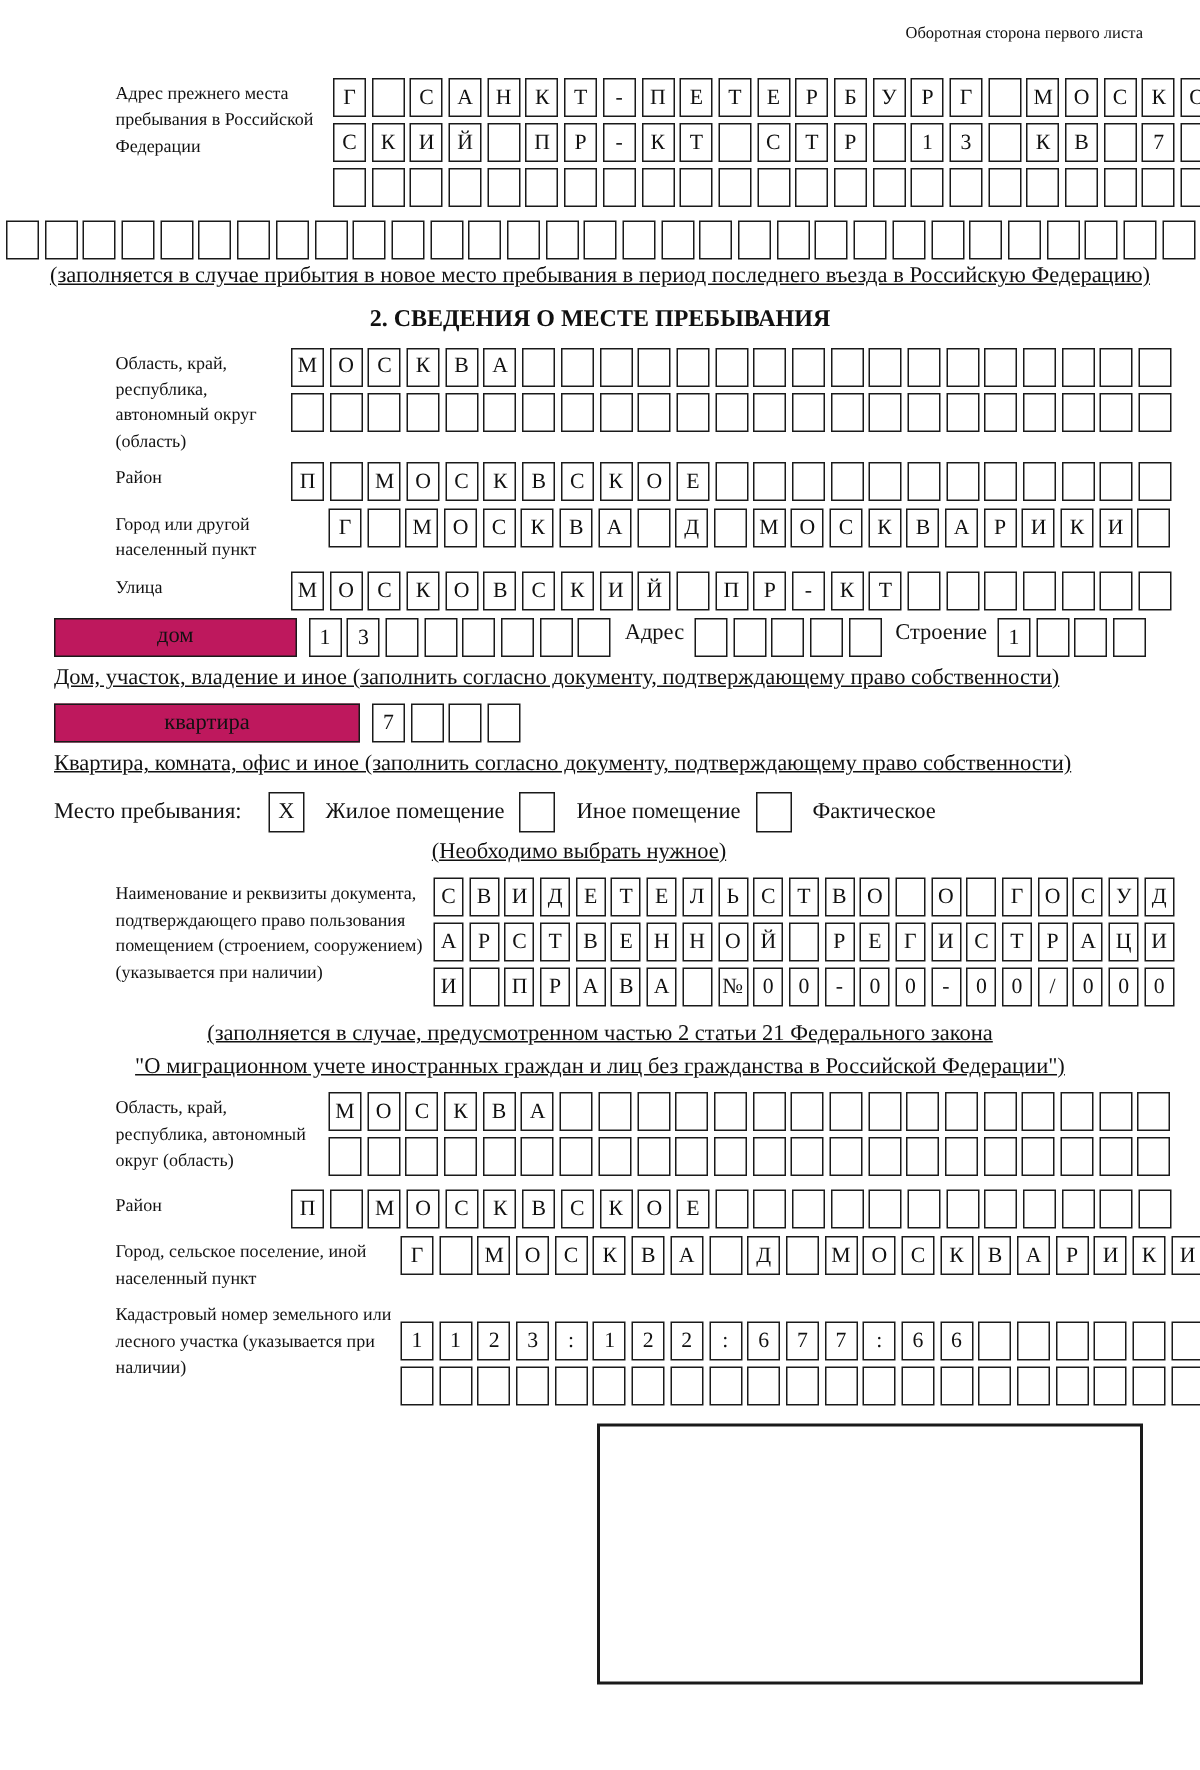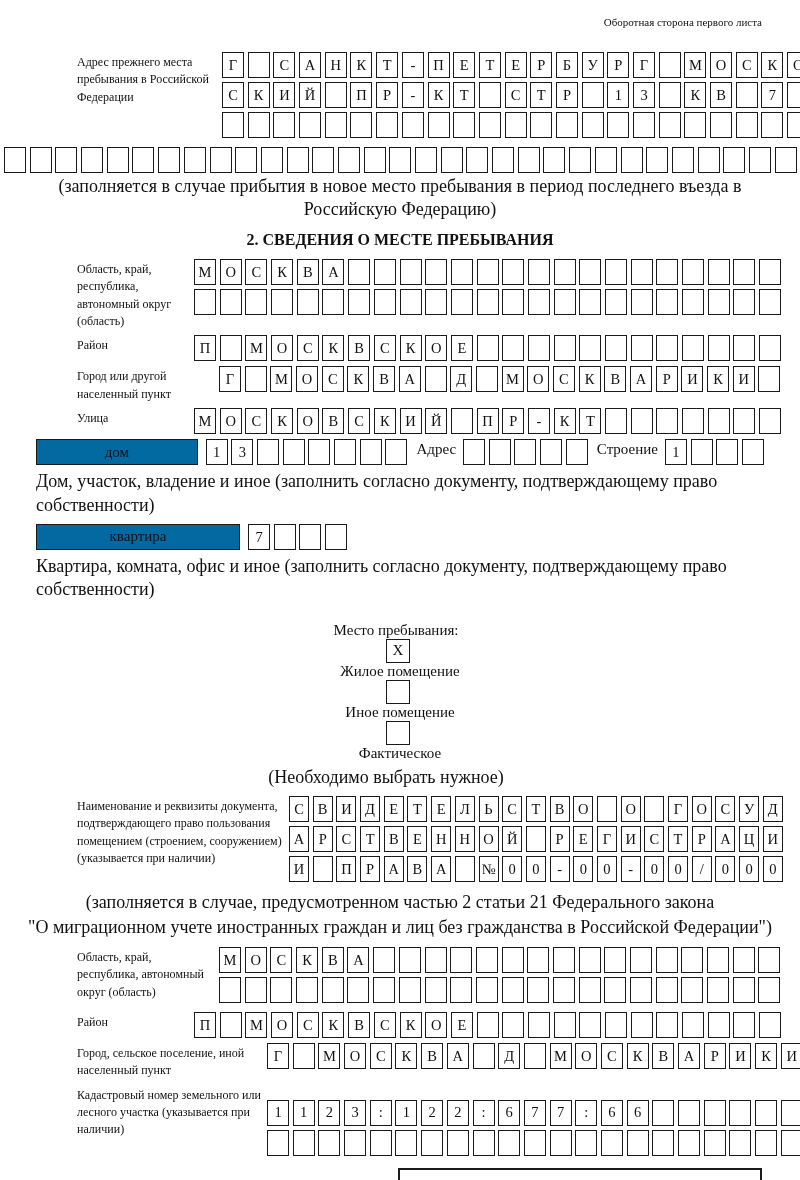--- a/index.html
+++ b/index.html
@@ -23,37 +23,37 @@
   .cell{
     flex:0 0 22px;height:26px;box-sizing:border-box;
     border:1.8px solid #1a1a1a;background:#fff;
     display:flex;align-items:center;justify-content:center;
     font-size:14.5px;line-height:1;
   }
   .grid.tight .cell{flex-basis:20px;}
   .fullrow{display:flex;justify-content:space-between;margin:0 -32px 2px -32px;}
   .fullrow .cell{flex:0 0 22px;}
 
-  .note{font-size:18px;line-height:1.3;margin:1px 0 7px 0;}
+  .note{font-size:15px;line-height:1.3;margin:1px 0 7px 0;text-decoration:underline;}
   .note.center{text-align:center;margin-left:-10px;margin-right:-10px;}
   .note.under-check{width:700px;text-align:center;margin-top:0;}
 
   .h2{font-size:16px;font-weight:bold;text-align:center;margin:9px 0 10px 0;}
   .h3{font-size:15.5px;font-weight:bold;text-align:center;margin:12px 0 8px 0;}
 
   .labelbox{
     box-sizing:border-box;border:1.8px solid #1a1a1a;height:26px;
     display:flex;align-items:center;justify-content:center;
-    font-size:15px;margin-right:8px;background:#0369a1;
+    font-size:15px;margin-right:8px;background:#be185d;
   }
   .labelbox.dom{width:168px;}
   .labelbox.kv{width:204px;}
   .inline-lbl{font-size:15px;margin:2px 7px 0 9px;white-space:nowrap;}
 
-  .stay{align-items:center;font-size:15px;margin-top:20px;margin-bottom:4px;flex-direction:column;}
+  .stay{align-items:center;font-size:15px;margin-top:8px;margin-bottom:4px;}
   .checkbox{
     box-sizing:border-box;flex:0 0 24px;width:24px;height:27px;
     border:1.8px solid #1a1a1a;display:inline-flex;align-items:center;justify-content:center;
     font-size:15px;margin:0 14px 0 10px;background:#fff;
   }
   .stay-label{margin-right:8px;}
 
   .kadastr-stack{padding-top:15px;}
 
   .stampwrap{margin-left:362px;width:372px;margin-top:8px;}

